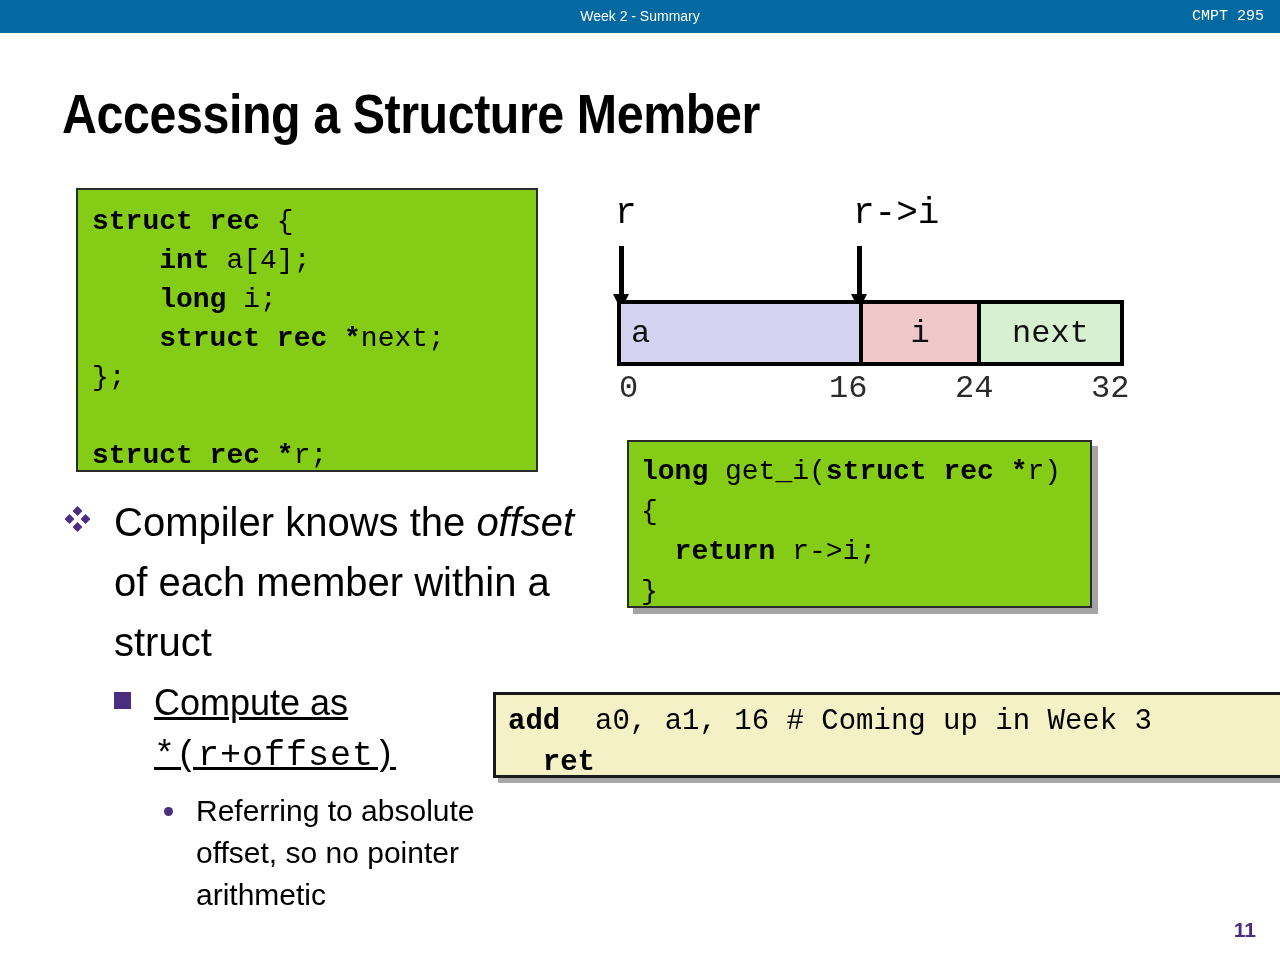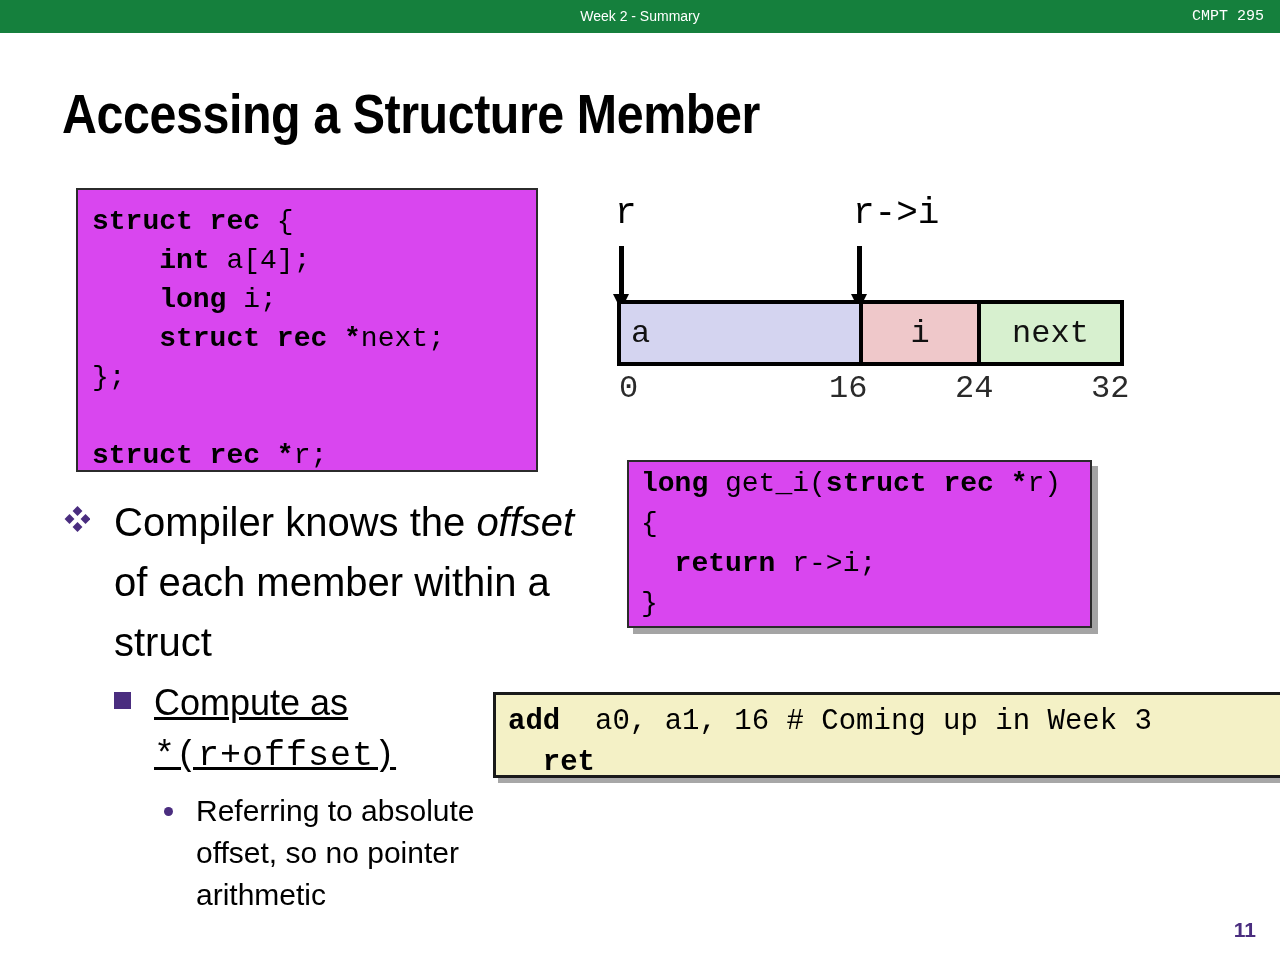--- a/index.html
+++ b/index.html
@@ -14,21 +14,21 @@
     overflow: hidden;
     font-family: "Liberation Sans", sans-serif;
     color: #000000;
   }
 
   
   .header-bar {
     position: absolute;
     left: 0; top: 0;
     width: 1280px; height: 33px;
-    background: #15803d;
+    background: #0369a1;
   }
   .header-center {
     position: absolute;
     left: 0; top: 0;
     width: 1280px;
     text-align: center;
     line-height: 33px;
     color: #ffffff;
     font-size: 14px;
     font-family: "Liberation Sans", sans-serif;
@@ -52,41 +52,40 @@
     color: #000000;
     font-family: "Liberation Sans Narrow", "Liberation Sans", sans-serif;
     transform: scaleX(0.88);
     transform-origin: left center;
     white-space: nowrap;
   }
 
   
   .code-box {
     position: absolute;
-    background: #d946ef;
+    background: #84cc16;
     border: 2px solid #2b2b2b;
     font-family: "Liberation Mono", "DejaVu Sans Mono", monospace;
     box-sizing: border-box;
   }
   .struct-box {
     left: 76px; top: 188px;
     width: 462px; height: 284px;
     padding: 12px 0 0 14px;
     font-size: 28px;
     line-height: 39px;
   }
   .struct-box .blank { height: 39px; }
   .func-box {
     left: 627px; top: 440px;
     width: 465px; height: 168px;
-    padding: 2px 0 0 12px;
+    padding: 10px 0 0 12px;
     font-size: 28px;
     line-height: 40px;
     box-shadow: 6px 6px 0 rgba(90,90,90,0.55);
-    margin-top: 20px;
   }
   .asm-box {
     position: absolute;
     left: 493px; top: 692px;
     width: 800px; height: 86px;
     background: #F4F1C6;
     border: 3px solid #1a1a1a;
     box-sizing: border-box;
     padding: 6px 0 0 12px;
     font-family: "Liberation Mono", "DejaVu Sans Mono", monospace;

